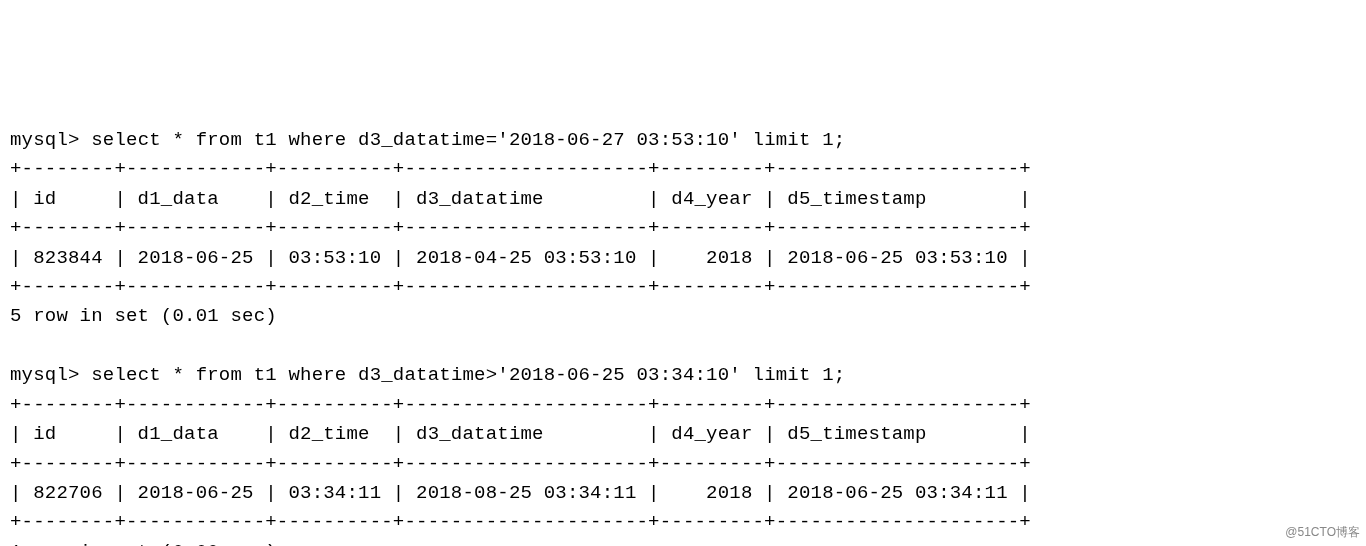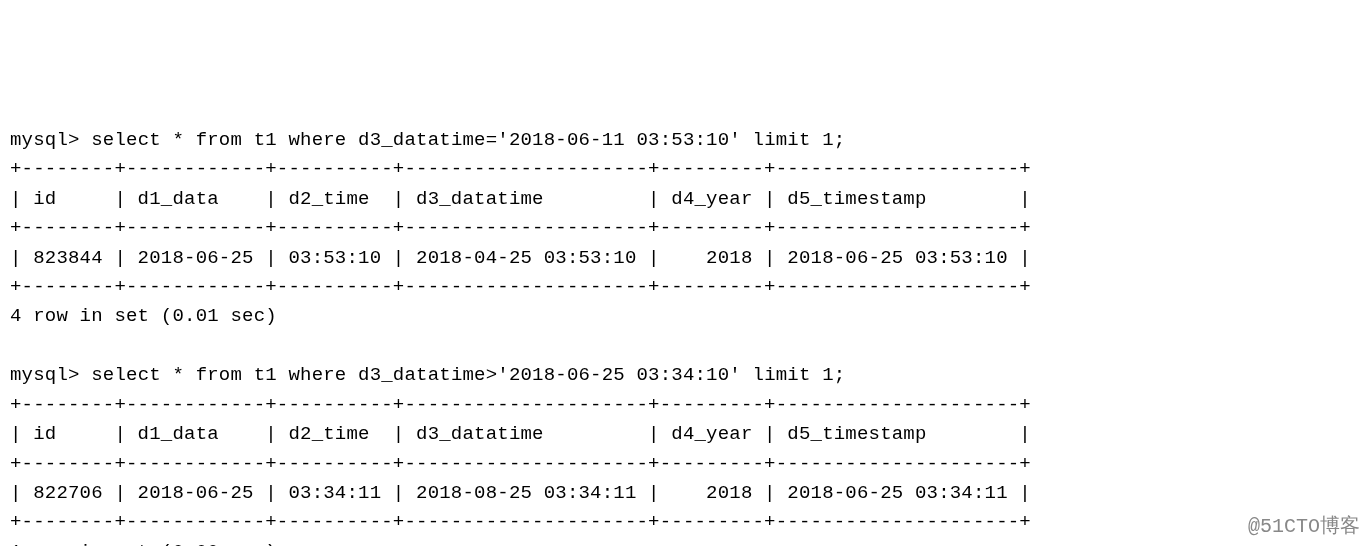--- a/index.html
+++ b/index.html
@@ -11,38 +11,38 @@
       color: #000;
       background: #fff;
       white-space: pre;
       letter-spacing: 0.2px;
     }
     .watermark {
       position: fixed;
       right: 6px;
       bottom: 4px;
       color: #888;
-      font-family: Liberation Mono, monospace;
-      font-size: 20px;
+      font-family: Liberation Sans, sans-serif;
+      font-size: 12px;
       letter-spacing: 0;
       white-space: normal;
     }
   </style>
 </head>
 <body>
 
 
 
-<span>mysql&gt; </span><span>select * from t1 where d3_datatime='2018-06-11 03:53:10' limit 1;</span>
+<span>mysql&gt; </span><span>select * from t1 where d3_datatime='2018-06-27 03:53:10' limit 1;</span>
 <span>+--------+------------+----------+---------------------+---------+---------------------+</span>
 <span>| id     | d1_data    | d2_time  | d3_datatime         | d4_year | d5_timestamp        |</span>
 <span>+--------+------------+----------+---------------------+---------+---------------------+</span>
 <span>| 823844 | 2018-06-25 | 03:53:10 | 2018-04-25 03:53:10 |    2018 | 2018-06-25 03:53:10 |</span>
 <span>+--------+------------+----------+---------------------+---------+---------------------+</span>
-<span>4 row in set (0.01 sec)</span>
+<span>5 row in set (0.01 sec)</span>
 
 <span>mysql&gt; </span><span>select * from t1 where d3_datatime&gt;'2018-06-25 03:34:10' limit 1;</span>
 <span>+--------+------------+----------+---------------------+---------+---------------------+</span>
 <span>| id     | d1_data    | d2_time  | d3_datatime         | d4_year | d5_timestamp        |</span>
 <span>+--------+------------+----------+---------------------+---------+---------------------+</span>
 <span>| 822706 | 2018-06-25 | 03:34:11 | 2018-08-25 03:34:11 |    2018 | 2018-06-25 03:34:11 |</span>
 <span>+--------+------------+----------+---------------------+---------+---------------------+</span>
 <span>1 row in set (0.00 sec)</span>
 
 <div class="watermark">@51CTO博客</div>

